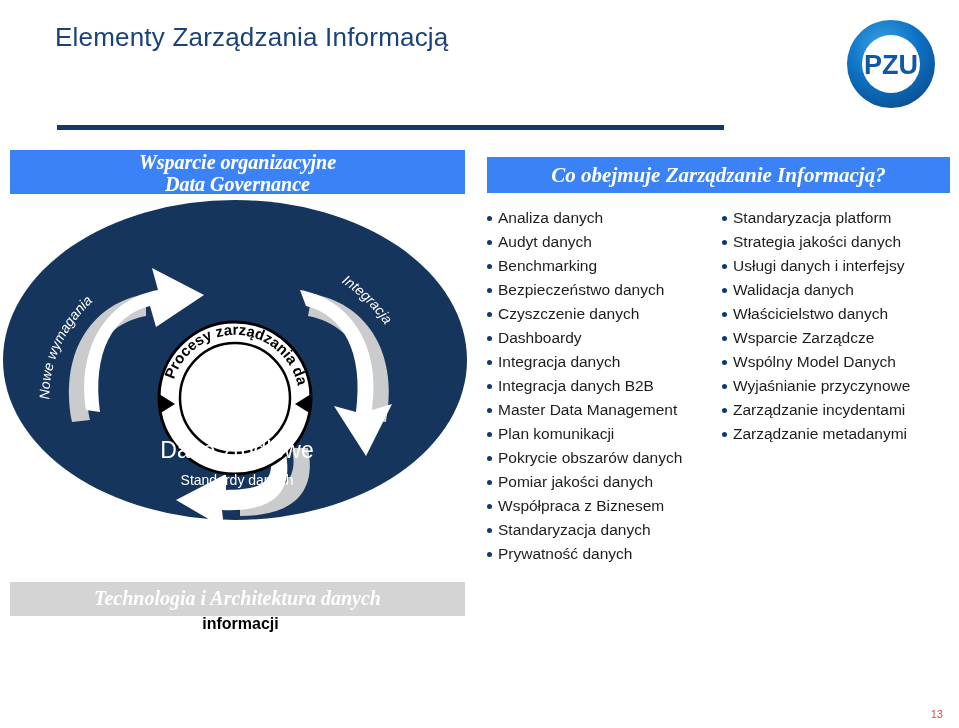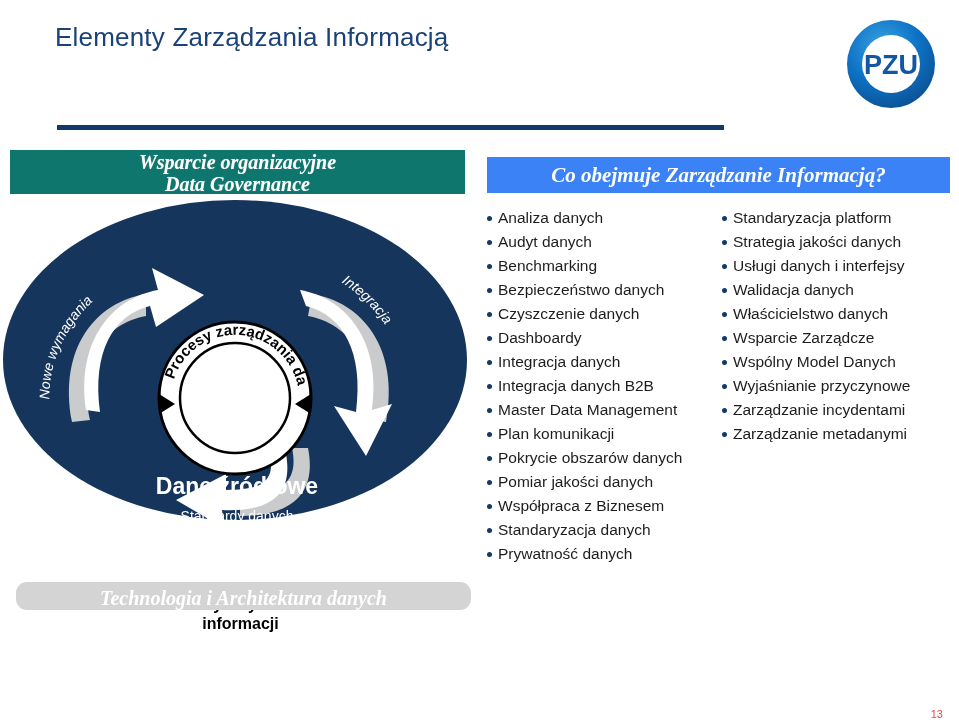--- a/index.html
+++ b/index.html
@@ -17,46 +17,45 @@
     background:#13386c;
   }
 
   
   #pzu-logo{position:absolute;left:845px;top:18px;width:92px;height:92px;}
   #pzu-logo svg{display:block;}
 
   
   #band-top{
     position:absolute;left:10px;top:150px;width:455px;height:44px;
-    background:#0f766e;
+    background:#3b82f6;
   }
   #band-top .band-txt{
     position:absolute;left:0;top:0;width:455px;text-align:center;
     font-family:"Liberation Serif","DejaVu Serif",serif;
     font-weight:700;font-style:italic;color:#ffffff;
     font-size:20px;line-height:22px;padding-top:1px;
     text-shadow:0 0 1px rgba(255,255,255,.35);
   }
   #band-bottom{
-    position:absolute;left:16px;top:582px;width:455px;height:28px;
+    position:absolute;left:10px;top:582px;width:455px;height:34px;
     background:#d4d4d4;
-    border-radius:11px;
   }
   #band-bottom .band-txt{
     position:absolute;left:0;top:5px;width:455px;text-align:center;
     font-family:"Liberation Serif","DejaVu Serif",serif;
     font-weight:700;font-style:italic;color:#ffffff;font-size:20px;
   }
 
   
   #diagram{position:absolute;left:0px;top:198px;width:470px;height:380px;}
   #diagram svg{display:block;}
 
   .dlabel{position:absolute;color:#ffffff;text-align:center;line-height:1.05;}
-  .dlabel .big{font-size:21px;font-weight:700;display:block;margin-top:36px;}
+  .dlabel .big{font-size:21px;font-weight:400;display:block;}
   .dlabel .small{font-size:14px;font-weight:400;display:block;margin-top:11px;}
 
   #lbl-src{left:132px;top:240px;width:210px;}
   #lbl-src .big{font-size:23px;}
   #lbl-im{left:20px;top:395px;width:180px;}
   #lbl-hd{left:300px;top:398px;width:165px;}
 
   #lbl-cycle{
     position:absolute;left:178px;top:397px;width:125px;text-align:center;
     color:#000000;font-size:16px;font-weight:700;line-height:19px;

